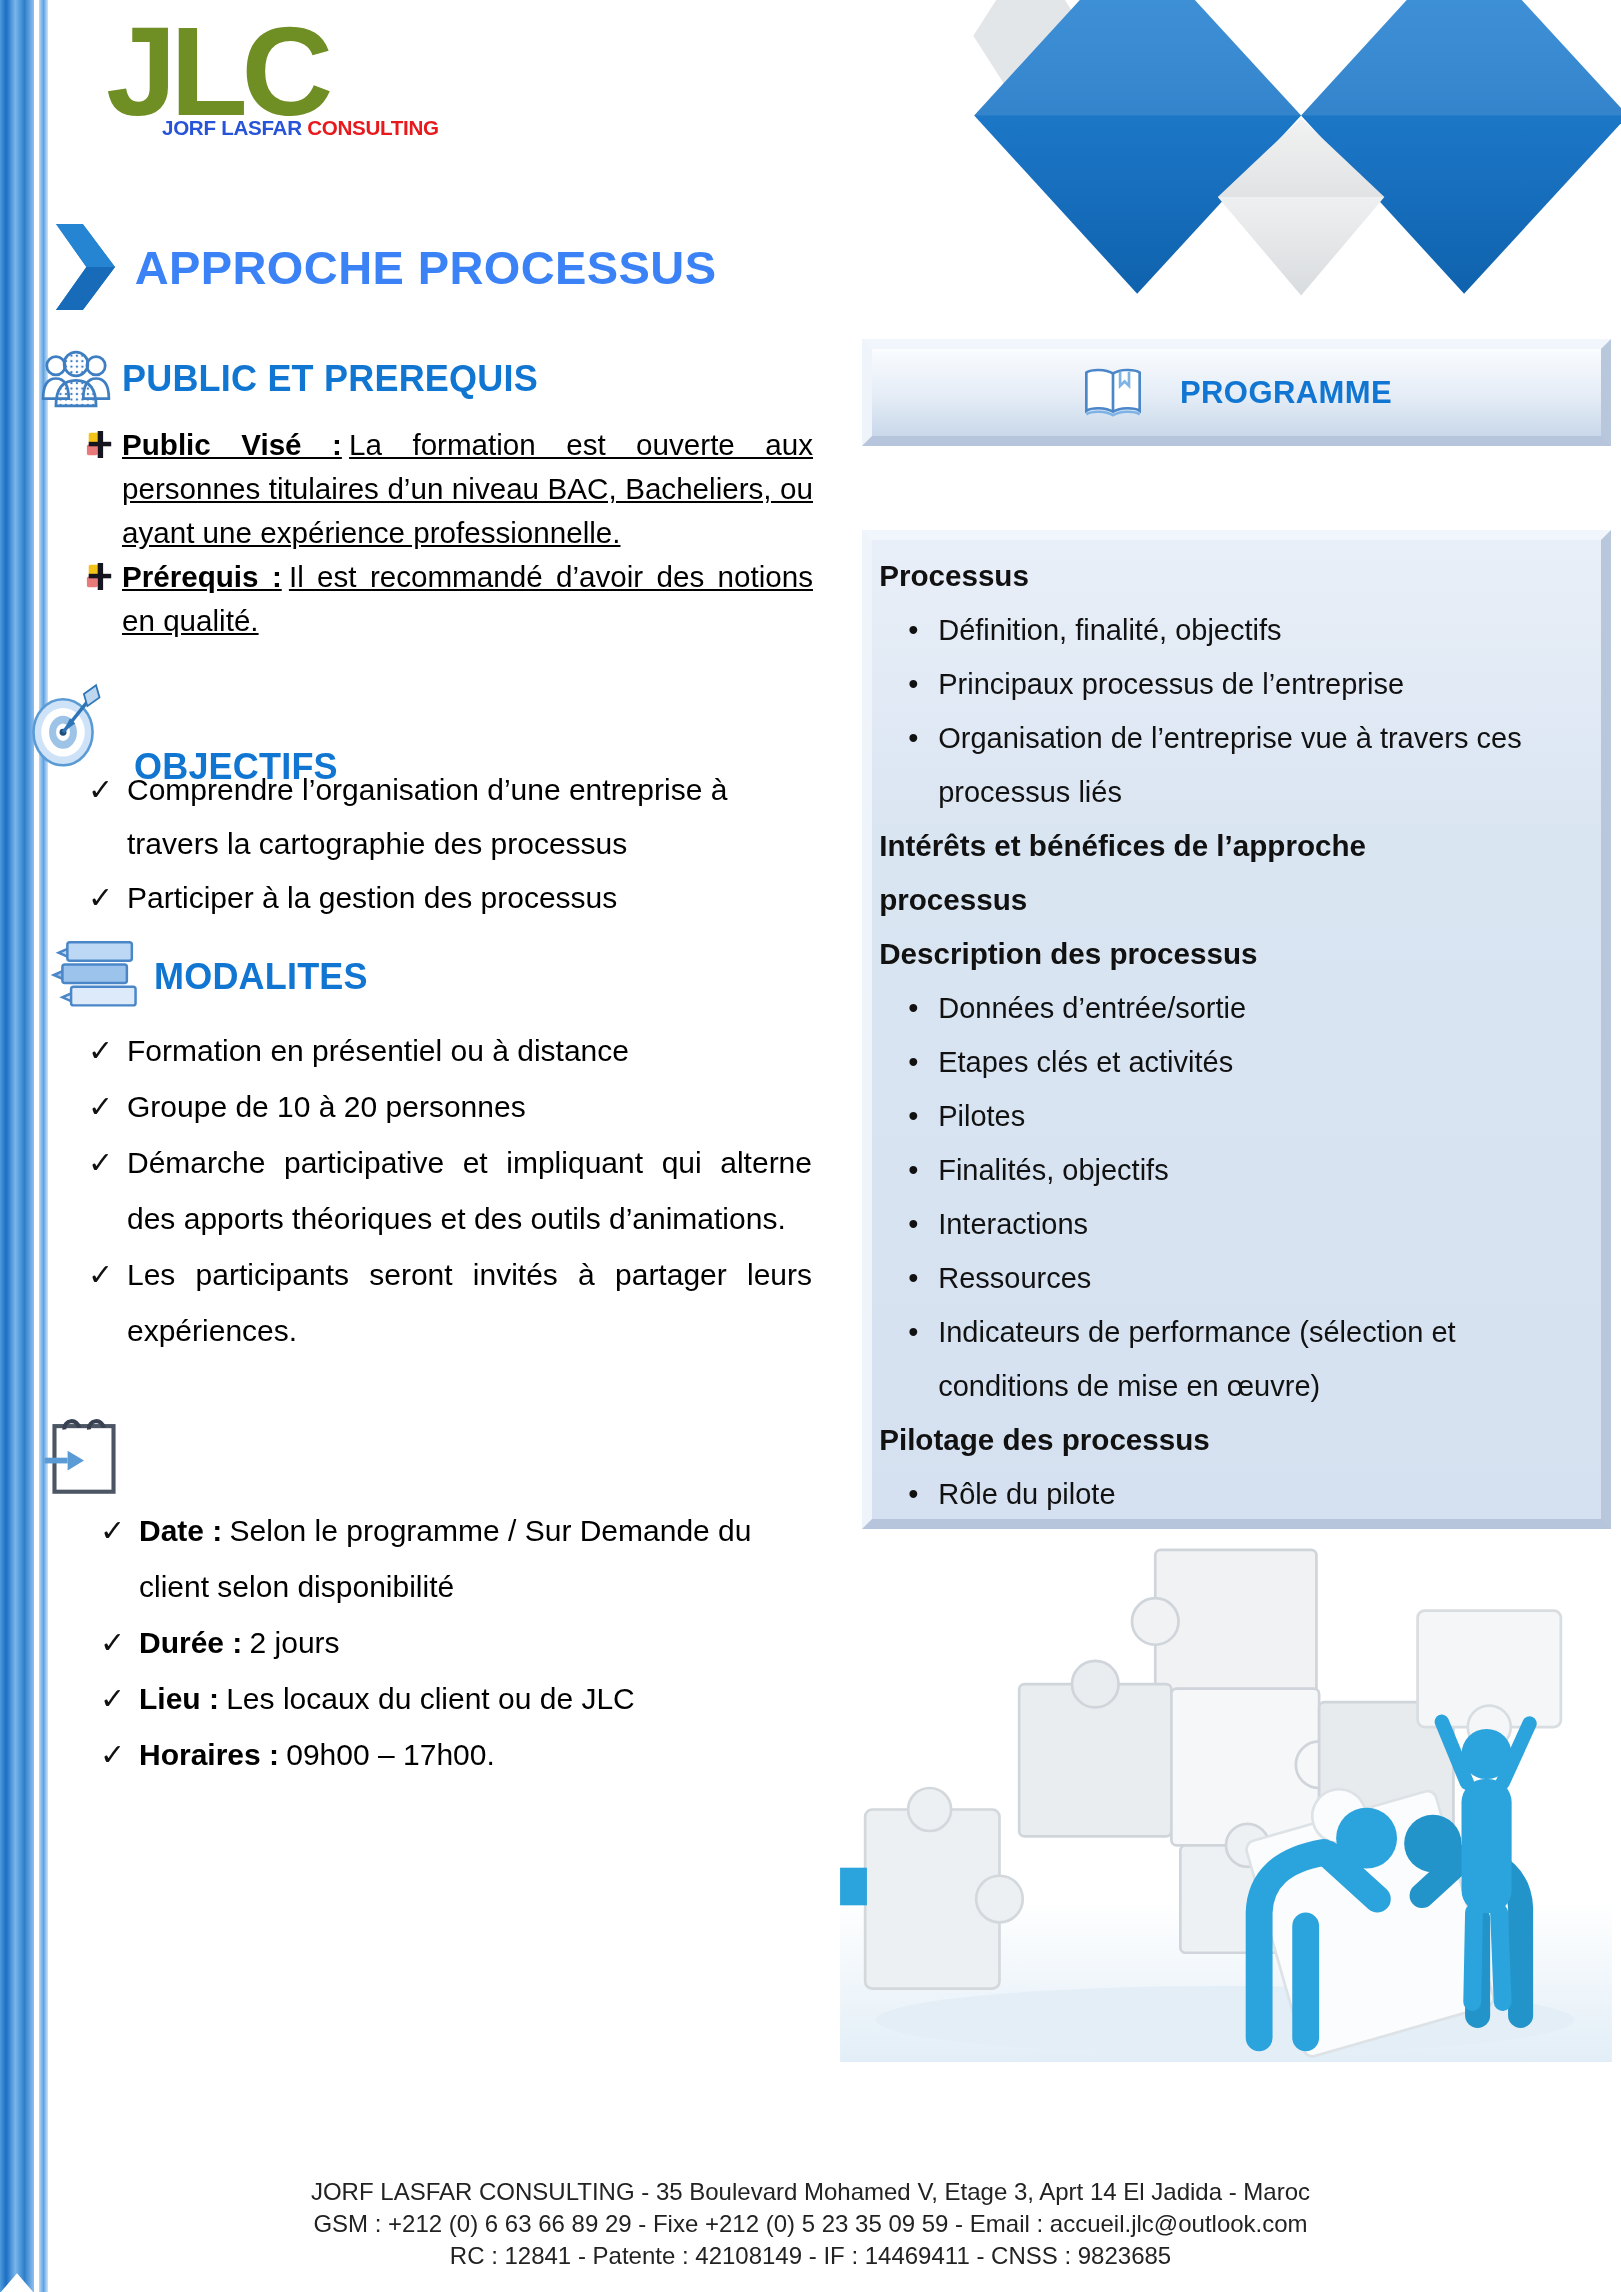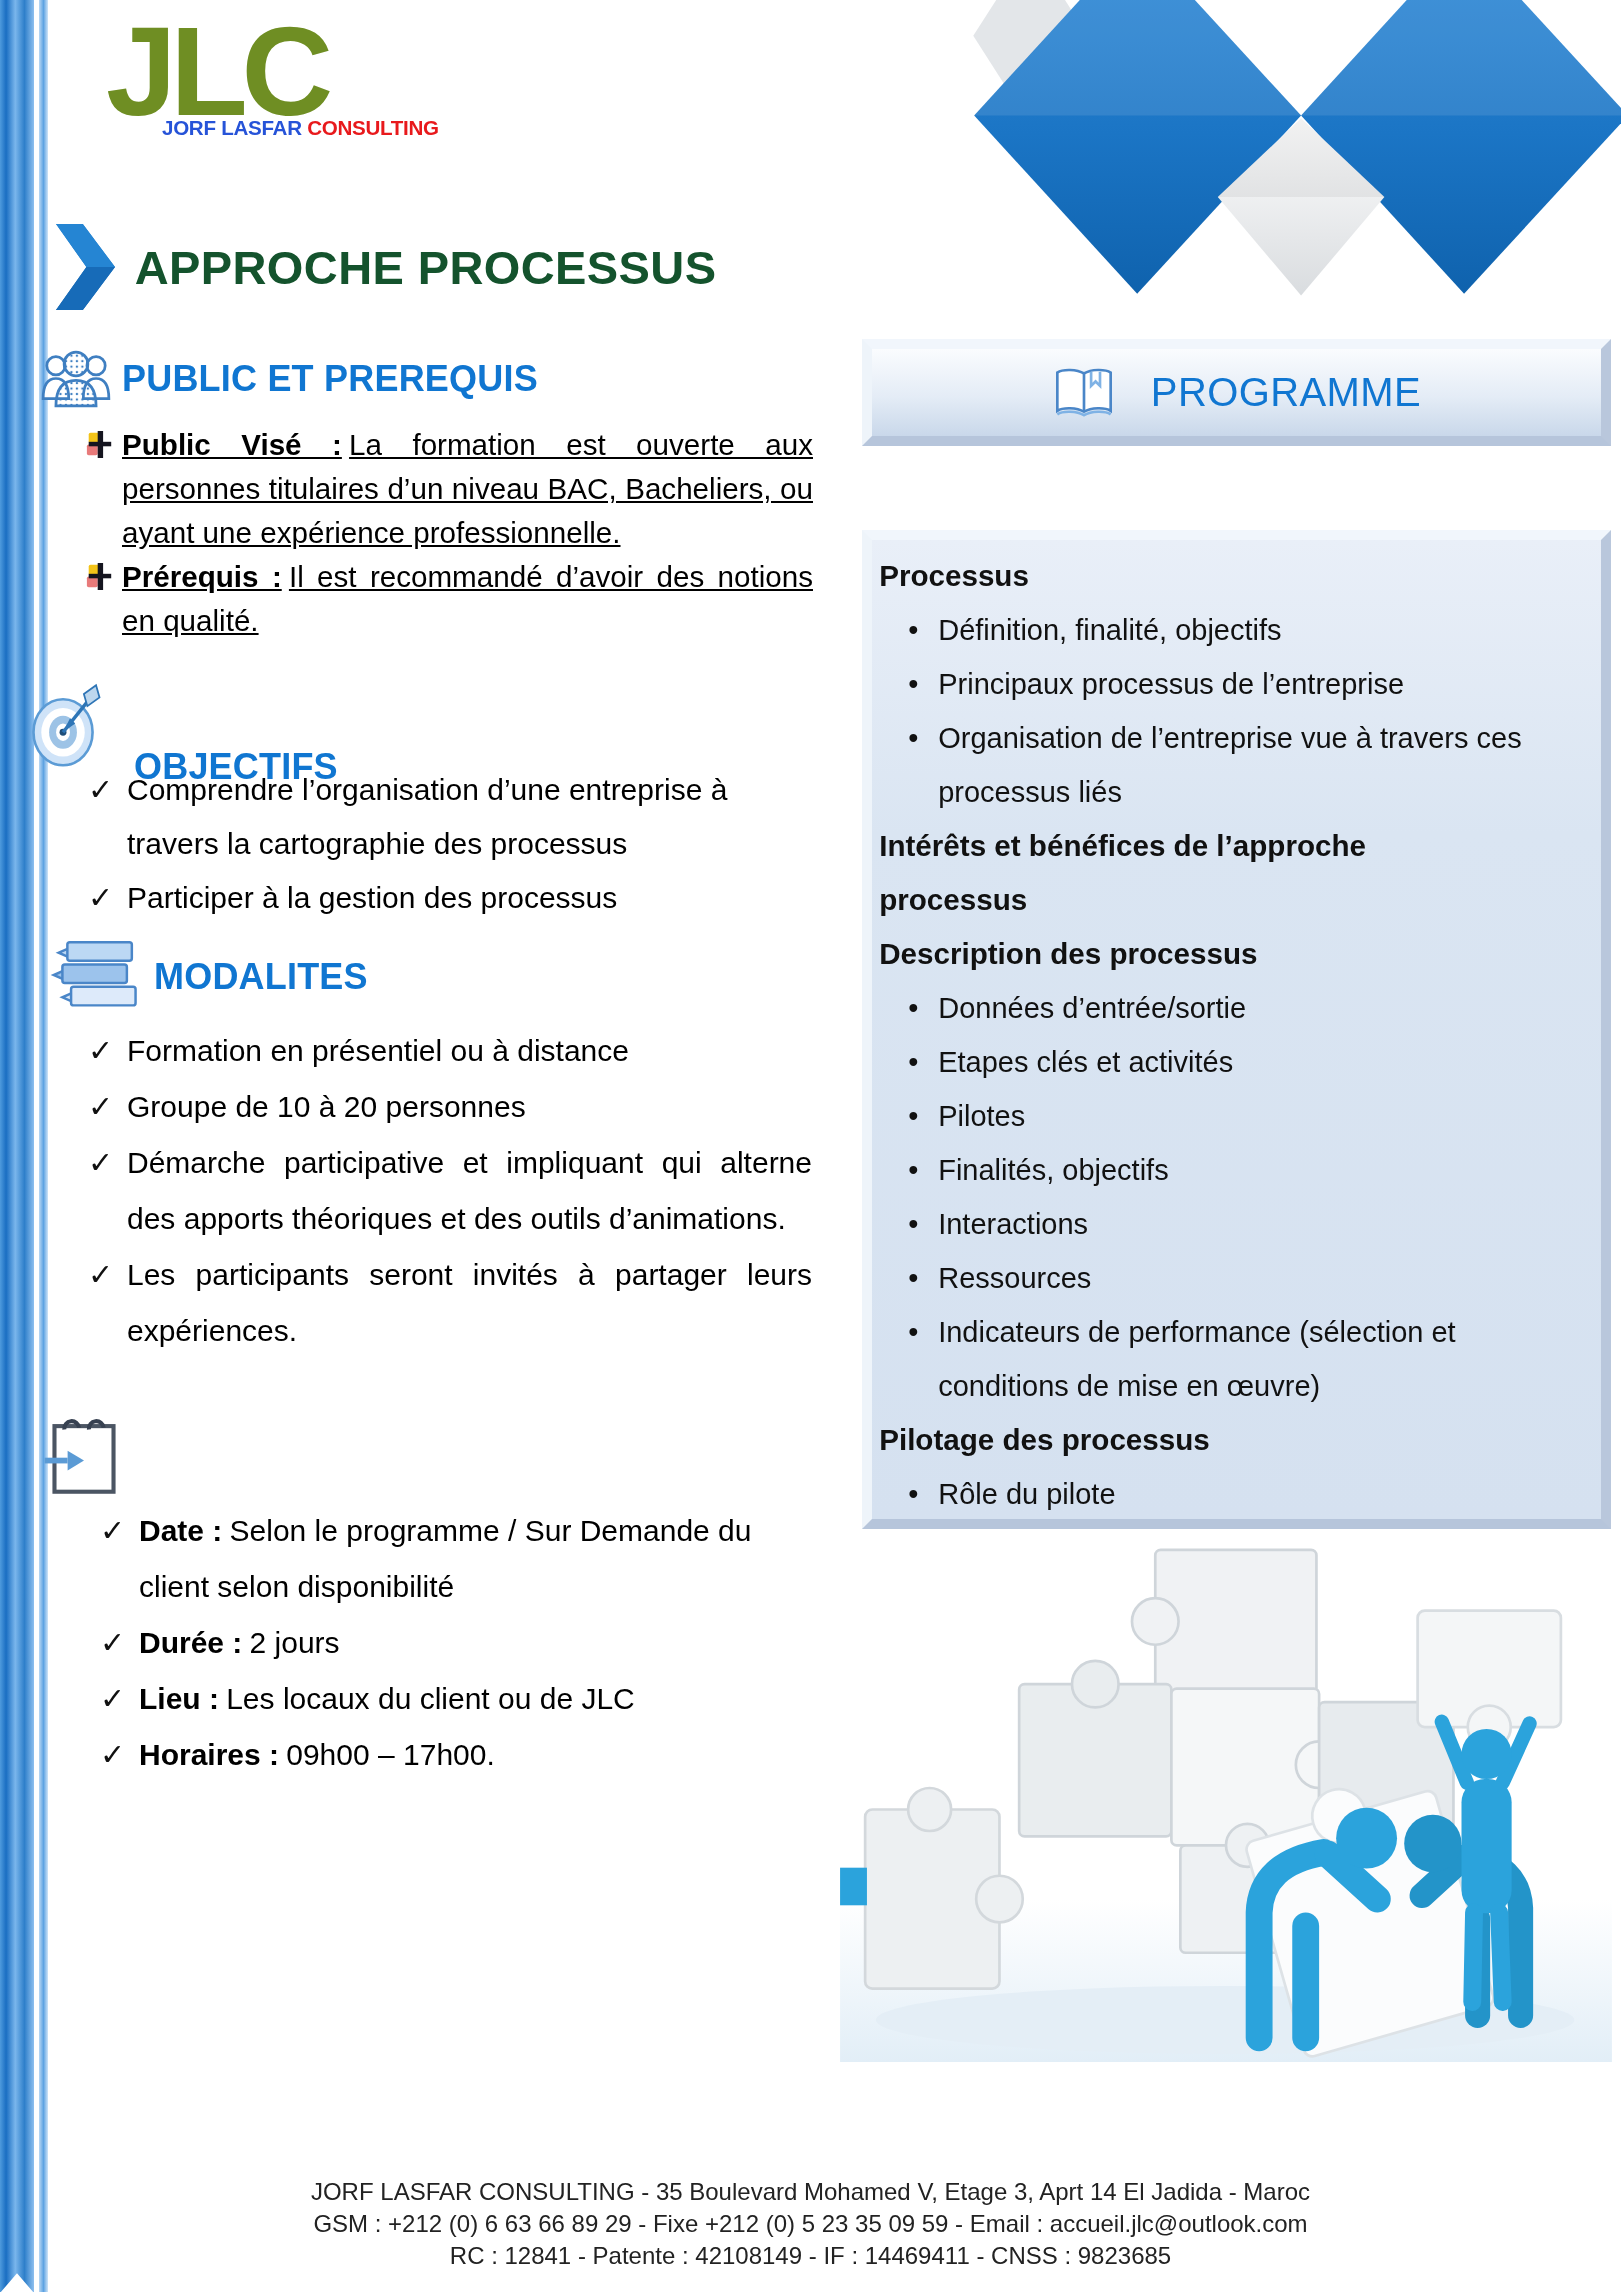--- a/index.html
+++ b/index.html
@@ -24,21 +24,21 @@
     color:#6f8e23;
   }
   .logo .sub{font-size:20.6px; font-weight:700; letter-spacing:-0.3px; margin:-23px 0 0 56px; white-space:nowrap;}
   .logo .sub .b{color:#2653d8;}
   .logo .sub .r{color:#e8191c;text-align:center;}
   
   .diamonds{position:absolute; left:931px; top:0; width:690px; height:309px;}
   
   .title-row{position:absolute; left:56px; top:224px; display:flex; align-items:center;}
   .title-row .chev{width:59px; height:86px; margin-right:19.7px;}
-  .page-title{font-size:47px; font-weight:700; color:#14532d; letter-spacing:0.4px;}
+  .page-title{font-size:47px; font-weight:700; color:#3b82f6; letter-spacing:0.4px;}
   
   .sec-head{position:absolute; font-size:36px; font-weight:700; color:#1076d1; letter-spacing:0.2px; white-space:nowrap;}
   .sec-icon{position:absolute;}
   
   .list{position:absolute; color:#000;}
   .li{position:relative; padding-left:39px;}
   .just{text-align:justify;}
   .dart-list{left:86px; top:423px; width:727px; font-size:29.6px; line-height:44px;text-decoration:underline;}
   .dart-list .li{padding-left:36px;}
   .dart-ic{position:absolute; left:0; top:8px; width:27px; height:27px;}
@@ -49,21 +49,21 @@
   .lbl{font-weight:700; margin-right:7.2px;}
   
   .panel{
     position:absolute; left:862px; width:749px; box-sizing:border-box;
     border:10.7px solid; border-color:#f1f6fc #b9c7dc #b6c5db #eef4fa;
     background:linear-gradient(180deg,#e9eff8 0%,#dae5f2 30%,#d5e1f0 100%);
   }
   .pg-header{top:339px; height:107px; display:flex; align-items:center; justify-content:center;
     background:linear-gradient(180deg,#fafcfe 0%,#e4ecf6 55%,#c9d8ea 100%);}
   .pg-header .book{width:64px; height:56px; margin-right:23px;}
-  .pg-header .pg-title-text{font-size:40px; font-weight:400; color:#1076d1; letter-spacing:0.4px;margin-left:12px;}
+  .pg-header .pg-title-text{font-size:31px; font-weight:700; color:#1076d1; letter-spacing:0.4px;margin-left:12px;}
   .pg-body{top:486px; height:999px; padding:9px 30px 0 7.2px; color:#111;margin-top:44px;}
   .pg-group-title{font-size:29.6px; font-weight:700; line-height:54px; max-width:591px;}
   .pg-item{position:relative; padding-left:59px; font-size:29px; line-height:54px; max-width:681px;}
   .pg-bullet{position:absolute; left:29px; top:0;}
   
   .puzzle{position:absolute; left:840px; top:1514px; width:772px; height:548px;}
   
   .footer{position:absolute; left:0; top:2176px; width:1621px; text-align:center;
     font-size:24px; line-height:32px; color:#222;}
 </style>

